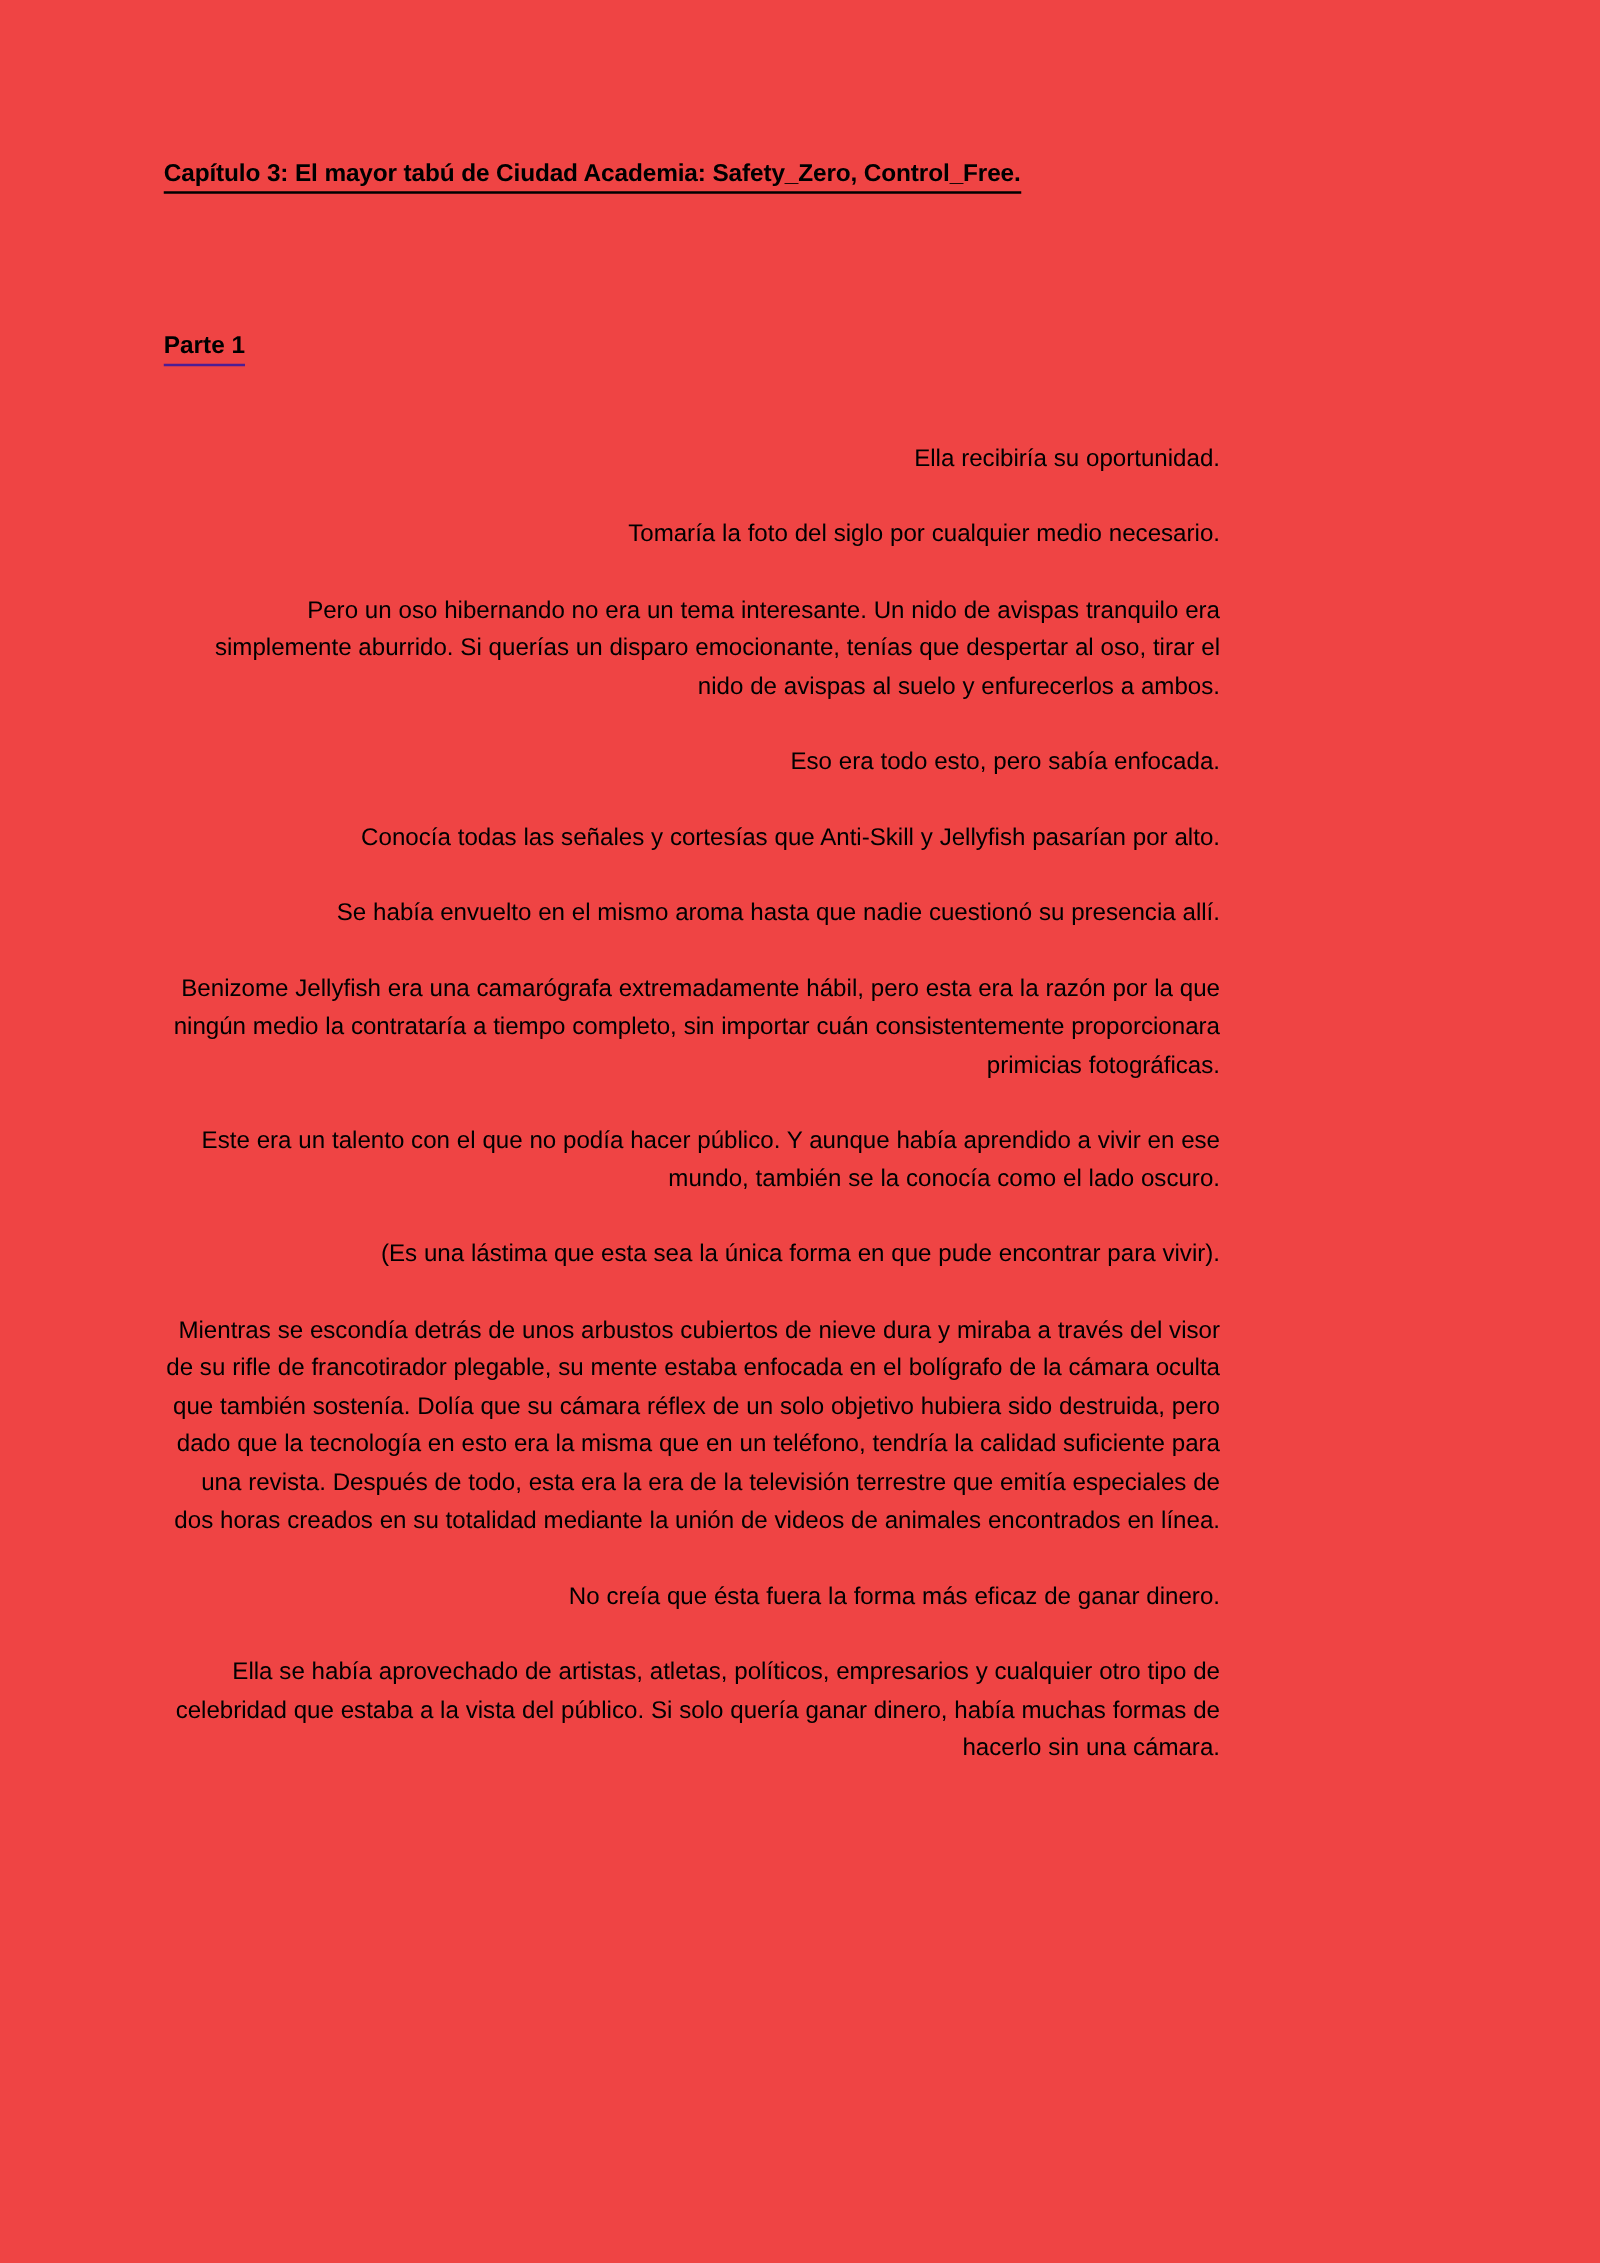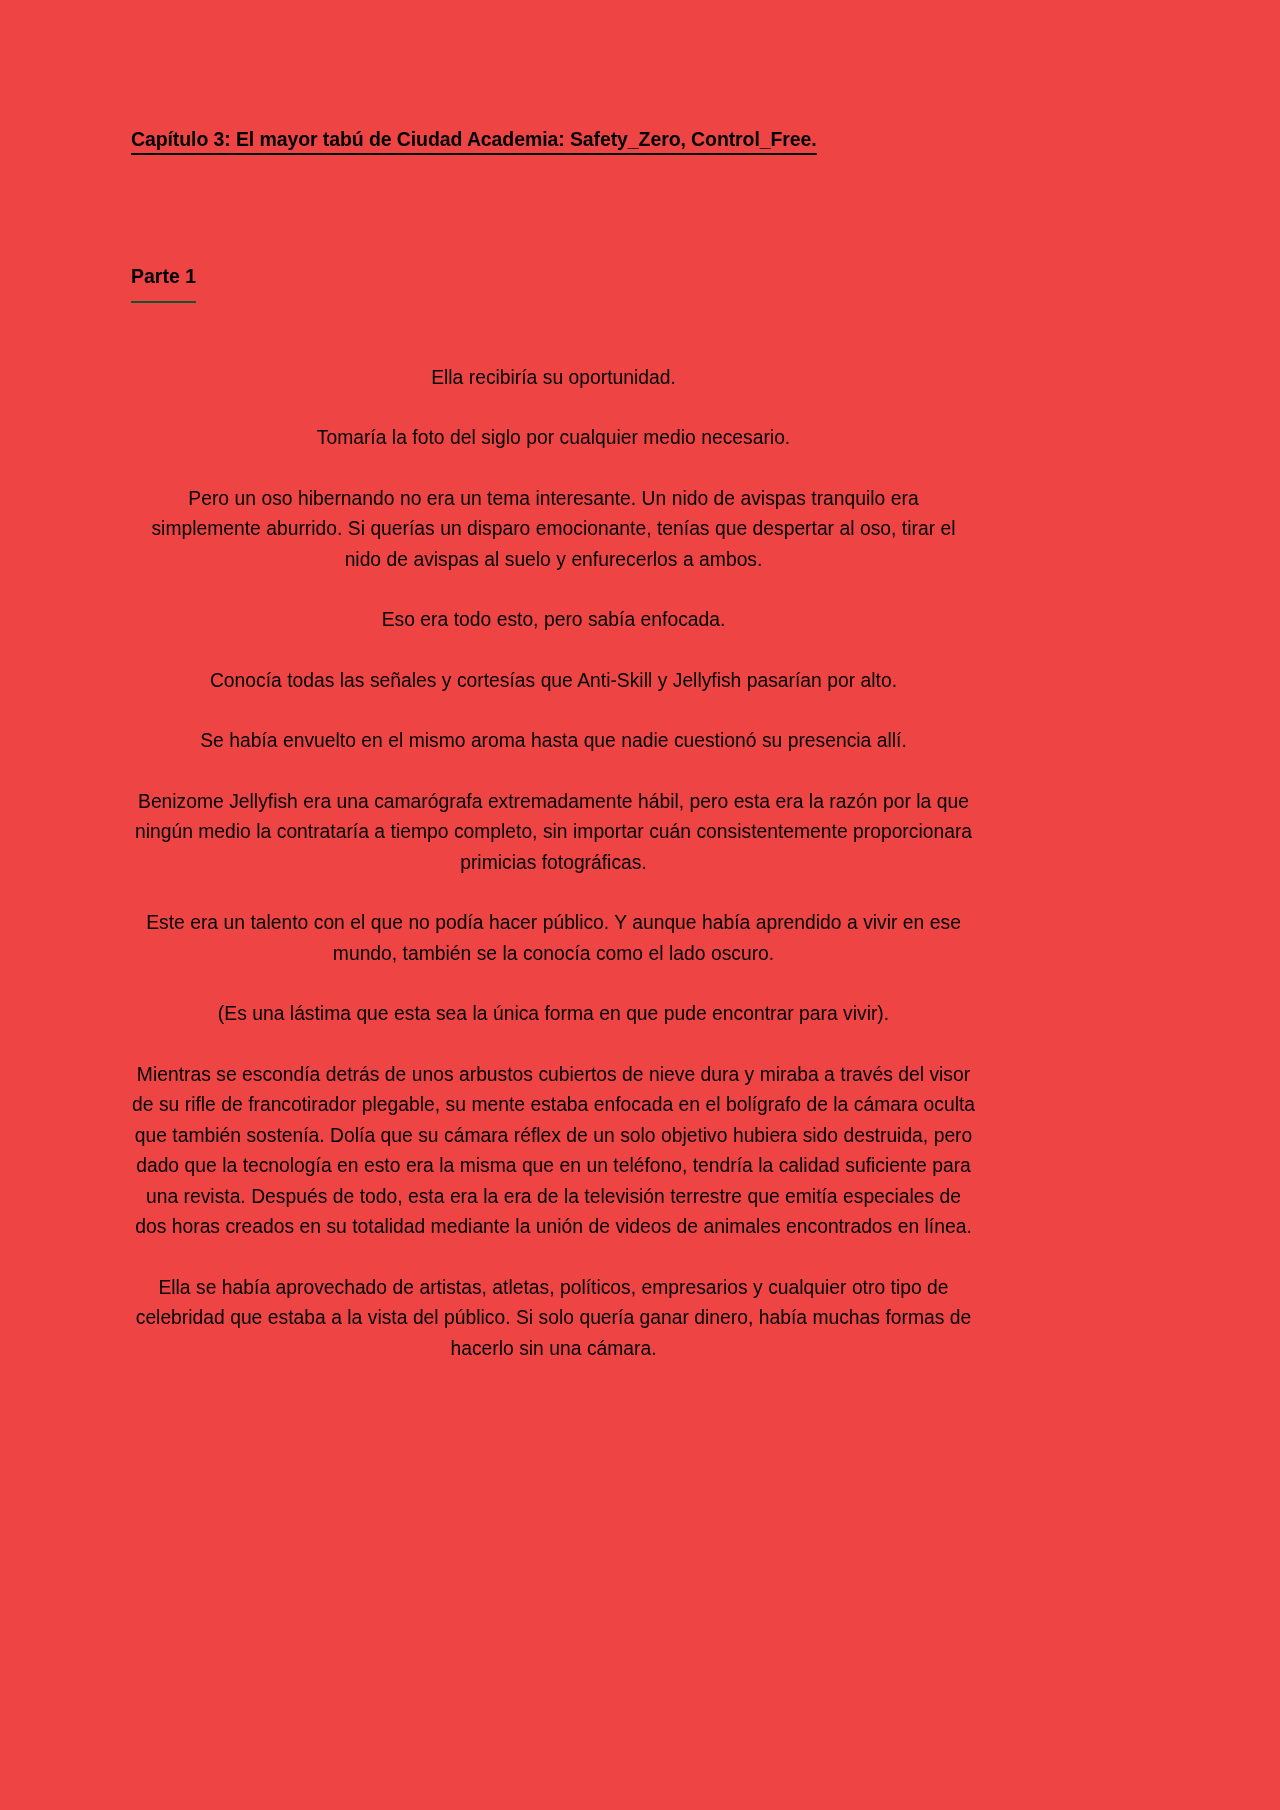--- a/index.html
+++ b/index.html
@@ -38,31 +38,31 @@
     white-space: nowrap;
   }
   .title-wrap {
     margin-bottom: 92px;
   }
   .section-heading {
     font-size: 19.5px;
     font-weight: bold;
     line-height: 1.35;
     display: inline-block;
-    border-bottom: 2px solid #14532d;
-    padding-bottom: 11px;
+    border-bottom: 2px solid #4c1d95;
+    padding-bottom: 1px;
   }
   .heading-wrap {
     margin-bottom: 44px;
   }
   p.para {
     font-size: 19.3px;
     line-height: 30.5px;
     margin: 0 0 30px 0;
-    text-align: center;
+    text-align: right;
     word-spacing: 0.1px;
   }
   p.para:last-child {
     margin-bottom: 0;
   }
 </style>
 </head>
 <body>
 
 <div class="page">
@@ -80,17 +80,18 @@
       <p class="para">Ella recibiría su oportunidad.</p>
       <p class="para">Tomaría la foto del siglo por cualquier medio necesario.</p>
       <p class="para">Pero un oso hibernando no era un tema interesante. Un nido de avispas tranquilo era simplemente aburrido. Si querías un disparo emocionante, tenías que despertar al oso, tirar el nido de avispas al suelo y enfurecerlos a ambos.</p>
       <p class="para">Eso era todo esto, pero sabía enfocada.</p>
       <p class="para">Conocía todas las señales y cortesías que Anti-Skill y Jellyfish pasarían por alto.</p>
       <p class="para">Se había envuelto en el mismo aroma hasta que nadie cuestionó su presencia allí.</p>
       <p class="para">Benizome Jellyfish era una camarógrafa extremadamente hábil, pero esta era la razón por la que ningún medio la contrataría a tiempo completo, sin importar cuán consistentemente proporcionara primicias fotográficas.</p>
       <p class="para">Este era un talento con el que no podía hacer público. Y aunque había aprendido a vivir en ese mundo, también se la conocía como el lado oscuro.</p>
       <p class="para">(Es una lástima que esta sea la única forma en que pude encontrar para vivir).</p>
       <p class="para">Mientras se escondía detrás de unos arbustos cubiertos de nieve dura y miraba a través del visor de su rifle de francotirador plegable, su mente estaba enfocada en el bolígrafo de la cámara oculta que también sostenía. Dolía que su cámara réflex de un solo objetivo hubiera sido destruida, pero dado que la tecnología en esto era la misma que en un teléfono, tendría la calidad suficiente para una revista. Después de todo, esta era la era de la televisión terrestre que emitía especiales de dos horas creados en su totalidad mediante la unión de videos de animales encontrados en línea.</p>
+      <p class="para">No creía que ésta fuera la forma más eficaz de ganar dinero.</p>
       <p class="para">Ella se había aprovechado de artistas, atletas, políticos, empresarios y cualquier otro tipo de celebridad que estaba a la vista del público. Si solo quería ganar dinero, había muchas formas de hacerlo sin una cámara.</p>
     </div>
 
   </div>
 </div>
 
 </body></html>

